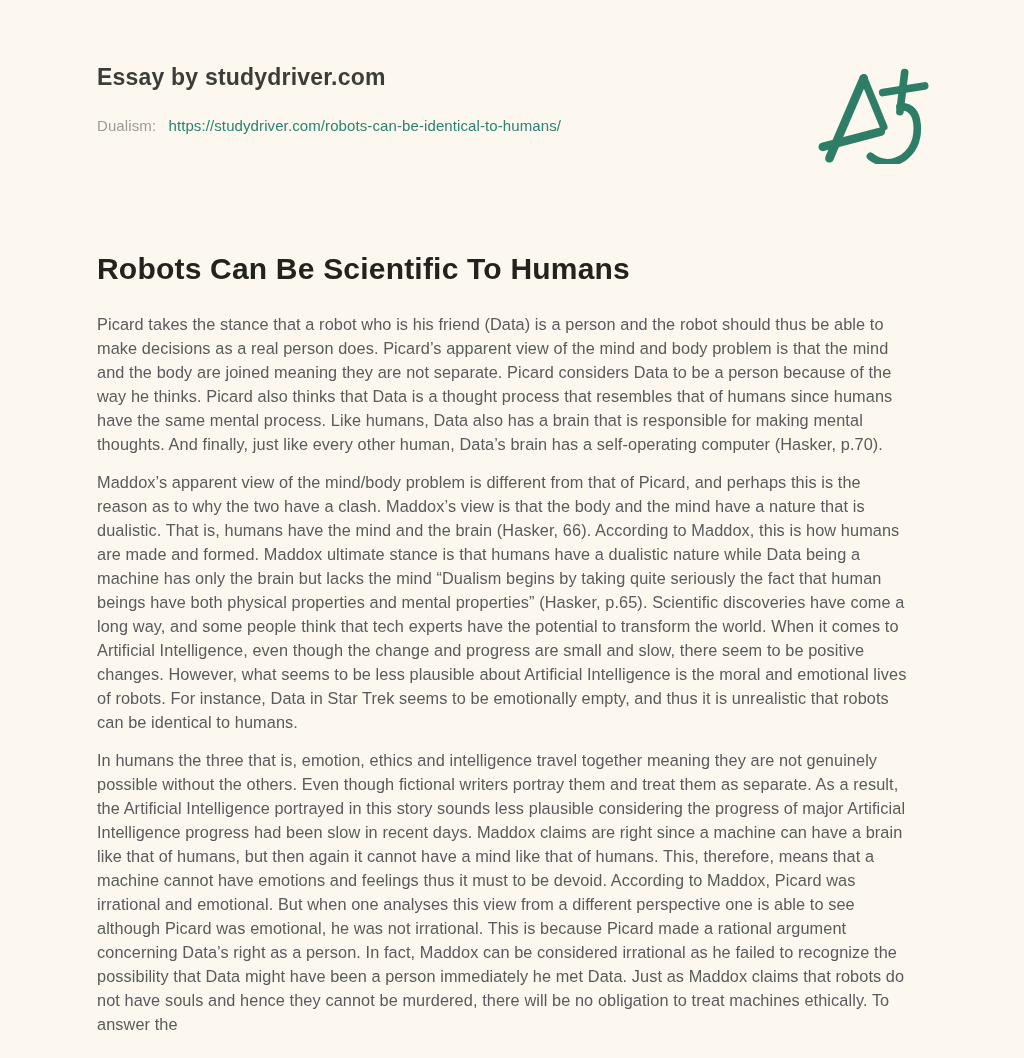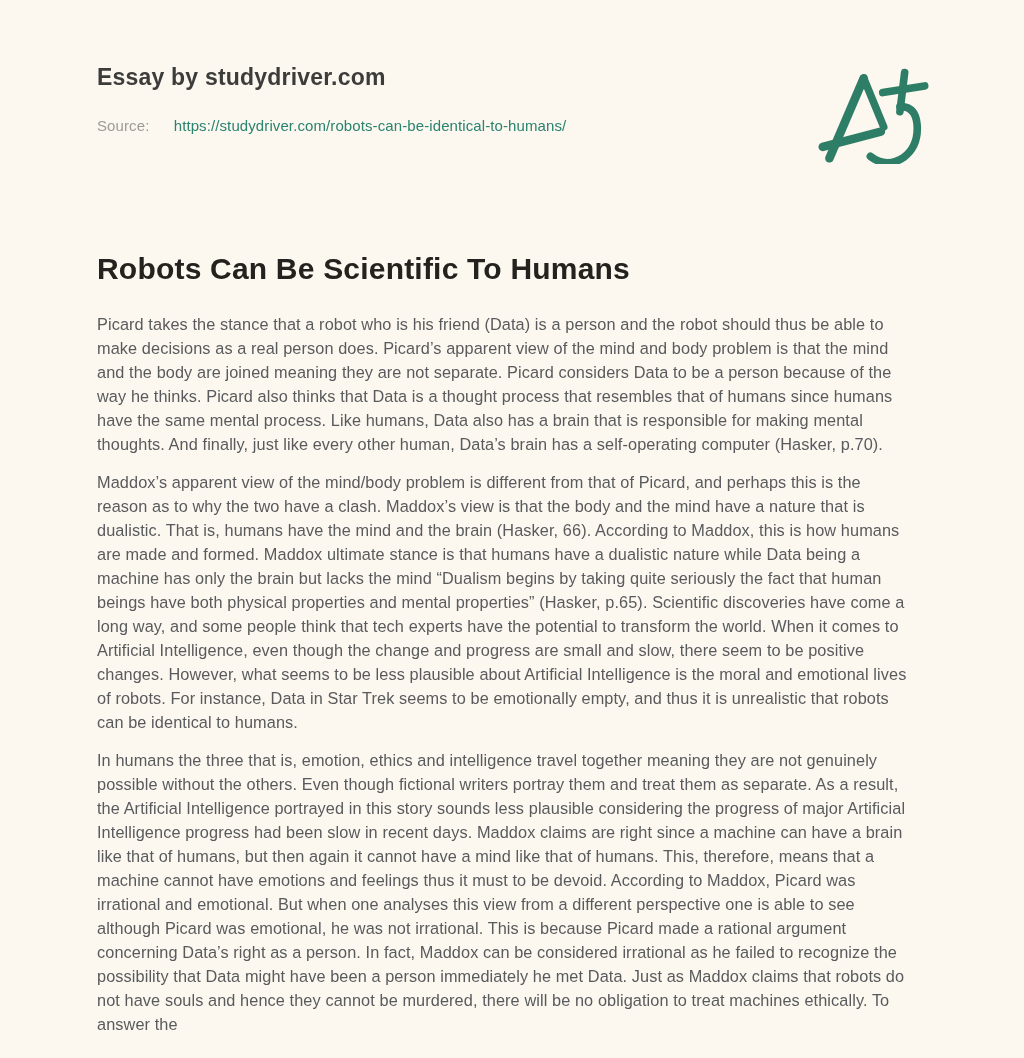--- a/index.html
+++ b/index.html
@@ -28,21 +28,21 @@
   }
   .source-line {
     margin-top: 26px;
     font-size: 15px;
     letter-spacing: 0.1px;
   }
   .source-label { color: #9c9b98; }
   .source-url {
     color: #2a8270;
     text-decoration: none;
-    margin-left: 20px;
+    margin-left: 8px;
   }
   
   .logo {
     position: absolute;
     top: 64px;
     right: 82px;
     width: 128px;
     height: 100px;
   }
   .logo svg { width: 100%; height: 100%; }
@@ -67,21 +67,21 @@
   }
 </style>
 </head>
 <body>
 
 <div class="page">
 
   <header>
     <h2 class="byline">Essay by studydriver.com</h2>
     <div class="source-line">
-      <span class="source-label">Source:</span>
+      <span class="source-label">Dualism:</span>
       <a class="source-url" href="#">https://studydriver.com/robots-can-be-identical-to-humans/</a>
     </div>
 
     <div class="logo">
       <svg viewBox="0 0 130 105" fill="none" xmlns="http://www.w3.org/2000/svg">
 
         <path d="M14 99 L50 15" stroke="#2e7d66" stroke-width="9" stroke-linecap="round"></path>
 
         <path d="M50 15 L71 66" stroke="#2e7d66" stroke-width="8" stroke-linecap="round"></path>
 

